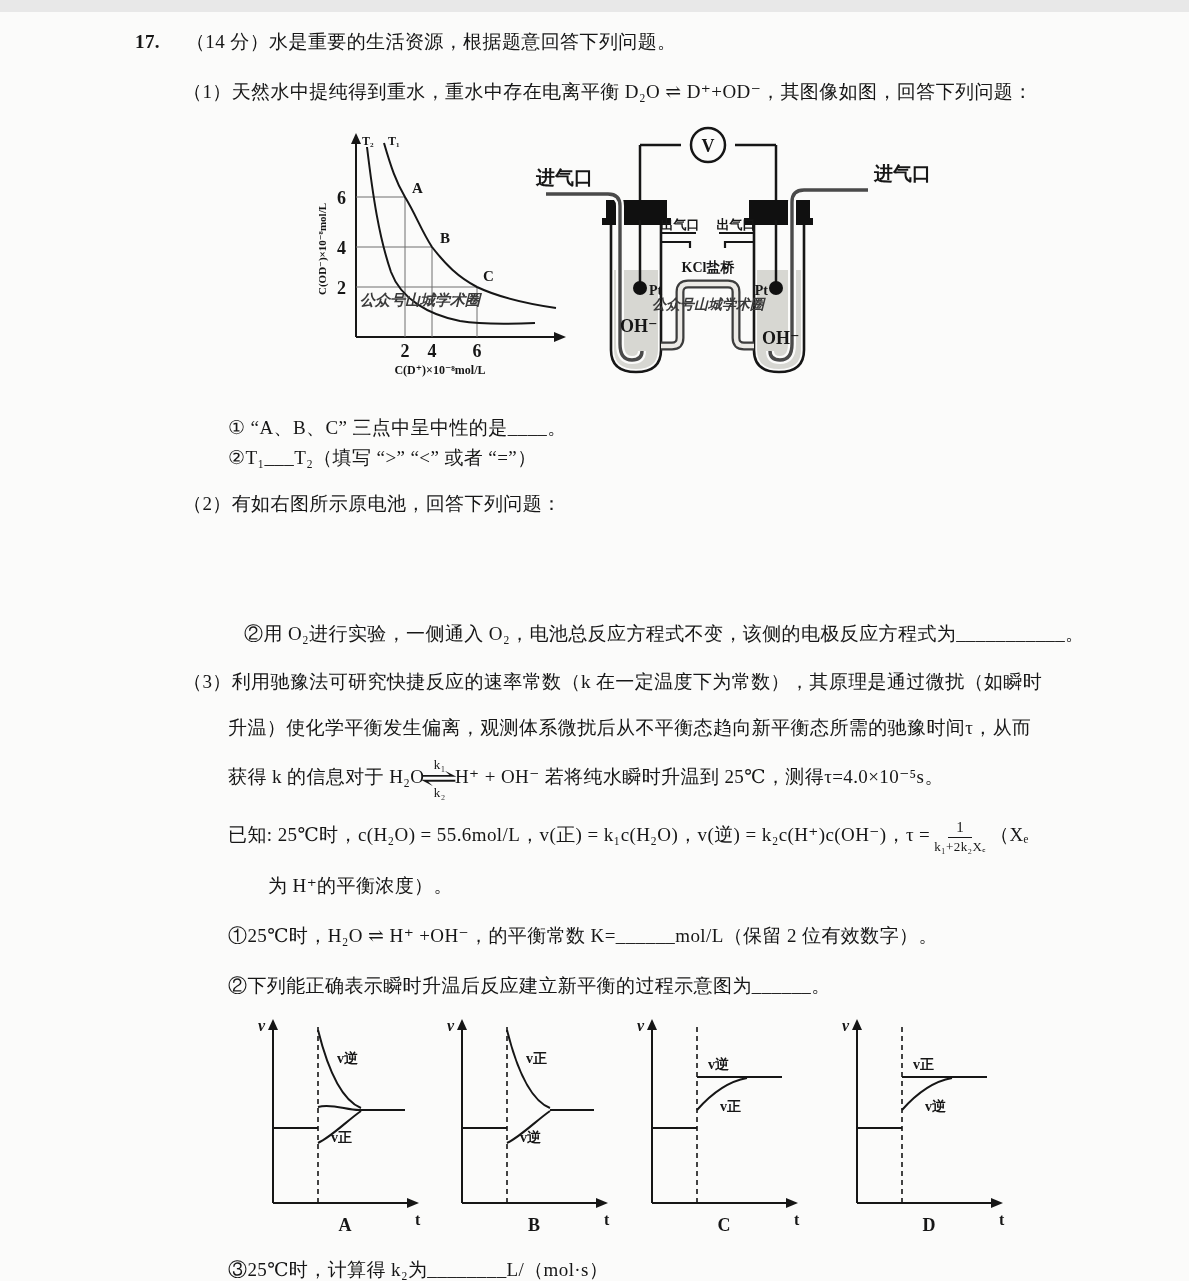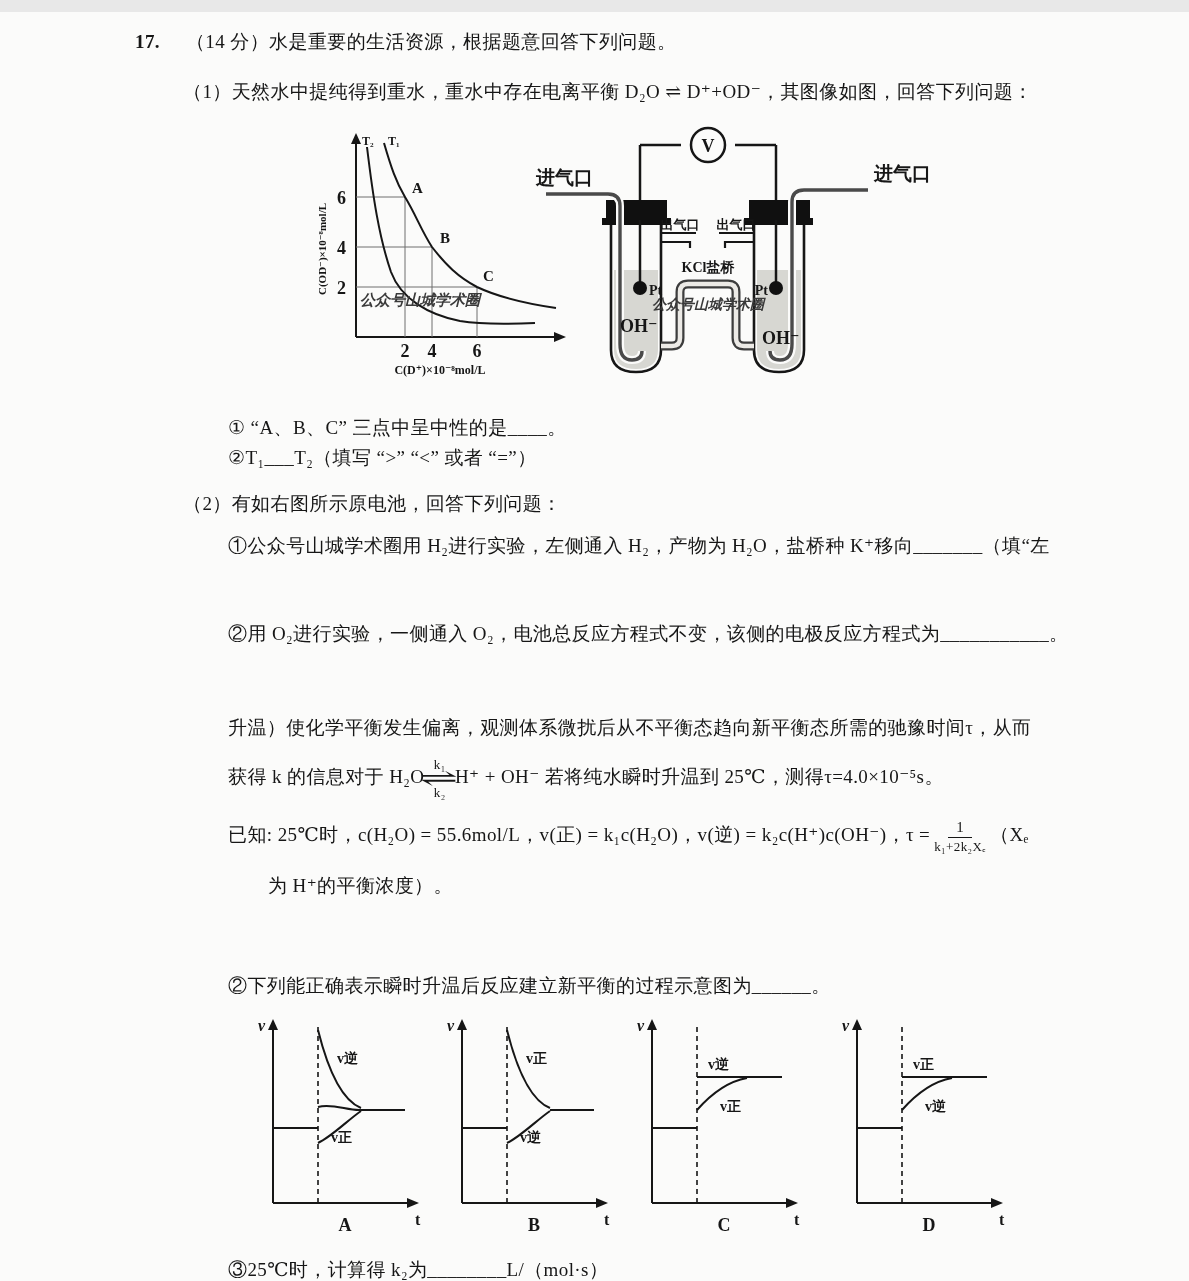--- a/index.html
+++ b/index.html
@@ -123,41 +123,42 @@
     <text x="206" y="109" text-anchor="middle" font-size="13" font-weight="bold">出气口</text>
     <text x="90" y="212" font-size="18" font-weight="bold">OH⁻</text>
     <text x="232" y="224" font-size="18" font-weight="bold">OH⁻</text>
     <text x="178" y="189" text-anchor="middle" font-size="14" class="wm" font-weight="bold">公众号山城学术圈</text>
   </svg>
 
   <div class="line" style="left:228px;top:404px">① “A、B、C” 三点中呈中性的是____。</div>
   <div class="line" style="left:228px;top:434px">②T₁___T₂（填写 “&gt;” “&lt;” 或者 “=”）</div>
 
   <div class="line" style="left:183px;top:480px">（2）有如右图所示原电池，回答下列问题：</div>
-  <div class="line" style="left:228px;top:522px">①公众号山城学术圈用 H₂进行实验，左侧通入 H₂，产物为 H₂O，盐桥种 K⁺移向_______（填“左</div>
-  <div class="line" style="left:228px;top:610px">②用 O₂进行实验，一侧通入 O₂，电池总反应方程式不变，该侧的电极反应方程式为___________。</div>
-
+  <div class="line" style="left:244px;top:610px">②用 O₂进行实验，一侧通入 O₂，电池总反应方程式不变，该侧的电极反应方程式为___________。</div>
+
+  <div class="line" style="left:183px;top:658px">（3）利用驰豫法可研究快捷反应的速率常数（k 在一定温度下为常数），其原理是通过微扰（如瞬时</div>
   <div class="line" style="left:228px;top:704px">升温）使化学平衡发生偏离，观测体系微扰后从不平衡态趋向新平衡态所需的驰豫时间τ，从而</div>
 
   <div class="line" style="left:228px;top:746px">
     <span>获得 k 的信息对于 H₂O</span><span class="rxn">
         <span class="rxn-top">k₁</span>
         <span class="rxn-mid">⇌</span>
         <span class="rxn-bot">k₂</span>
       </span><span>H⁺ + OH⁻  若将纯水瞬时升温到 25℃，测得τ=4.0×10⁻⁵s。</span>
   </div>
 
   <div class="line" style="left:228px;top:806px">
     <span>已知: 25℃时，c(H₂O) = 55.6mol/L，v(正) = k₁c(H₂O)，v(逆) = k₂c(H⁺)c(OH⁻)，τ =</span><span class="frac">
         <span class="frac-num">1</span>
         <span class="frac-den">k₁+2k₂Xₑ</span>
       </span><span>（Xₑ</span>
   </div>
   <div class="line" style="left:268px;top:862px">为 H⁺的平衡浓度）。</div>
 
+  <div class="line" style="left:228px;top:912px">①25℃时，H₂O ⇌ H⁺ +OH⁻，的平衡常数 K=______mol/L（保留 2 位有效数字）。</div>
   <div class="line" style="left:228px;top:962px">②下列能正确表示瞬时升温后反应建立新平衡的过程示意图为______。</div>
 
   <svg style="left:253px;top:1003px" width="190" height="235" viewBox="0 0 190 235">
     <line x1="20" y1="188" x2="20" y2="10" stroke="#161616" stroke-width="2"></line>
     <polygon points="20,4 15,15 25,15" fill="#161616"></polygon>
     <line x1="20" y1="188" x2="160" y2="188" stroke="#161616" stroke-width="2"></line>
     <polygon points="166,188 154,183 154,193" fill="#161616"></polygon>
     <line x1="65" y1="12" x2="65" y2="188" stroke="#161616" stroke-width="1.6" stroke-dasharray="5,4"></line>
     <line x1="20" y1="113" x2="65" y2="113" stroke="#161616" stroke-width="2"></line>
     <path d="M 65,15 C 75,55 88,85 108,93" fill="none" stroke="#161616" stroke-width="2"></path>

